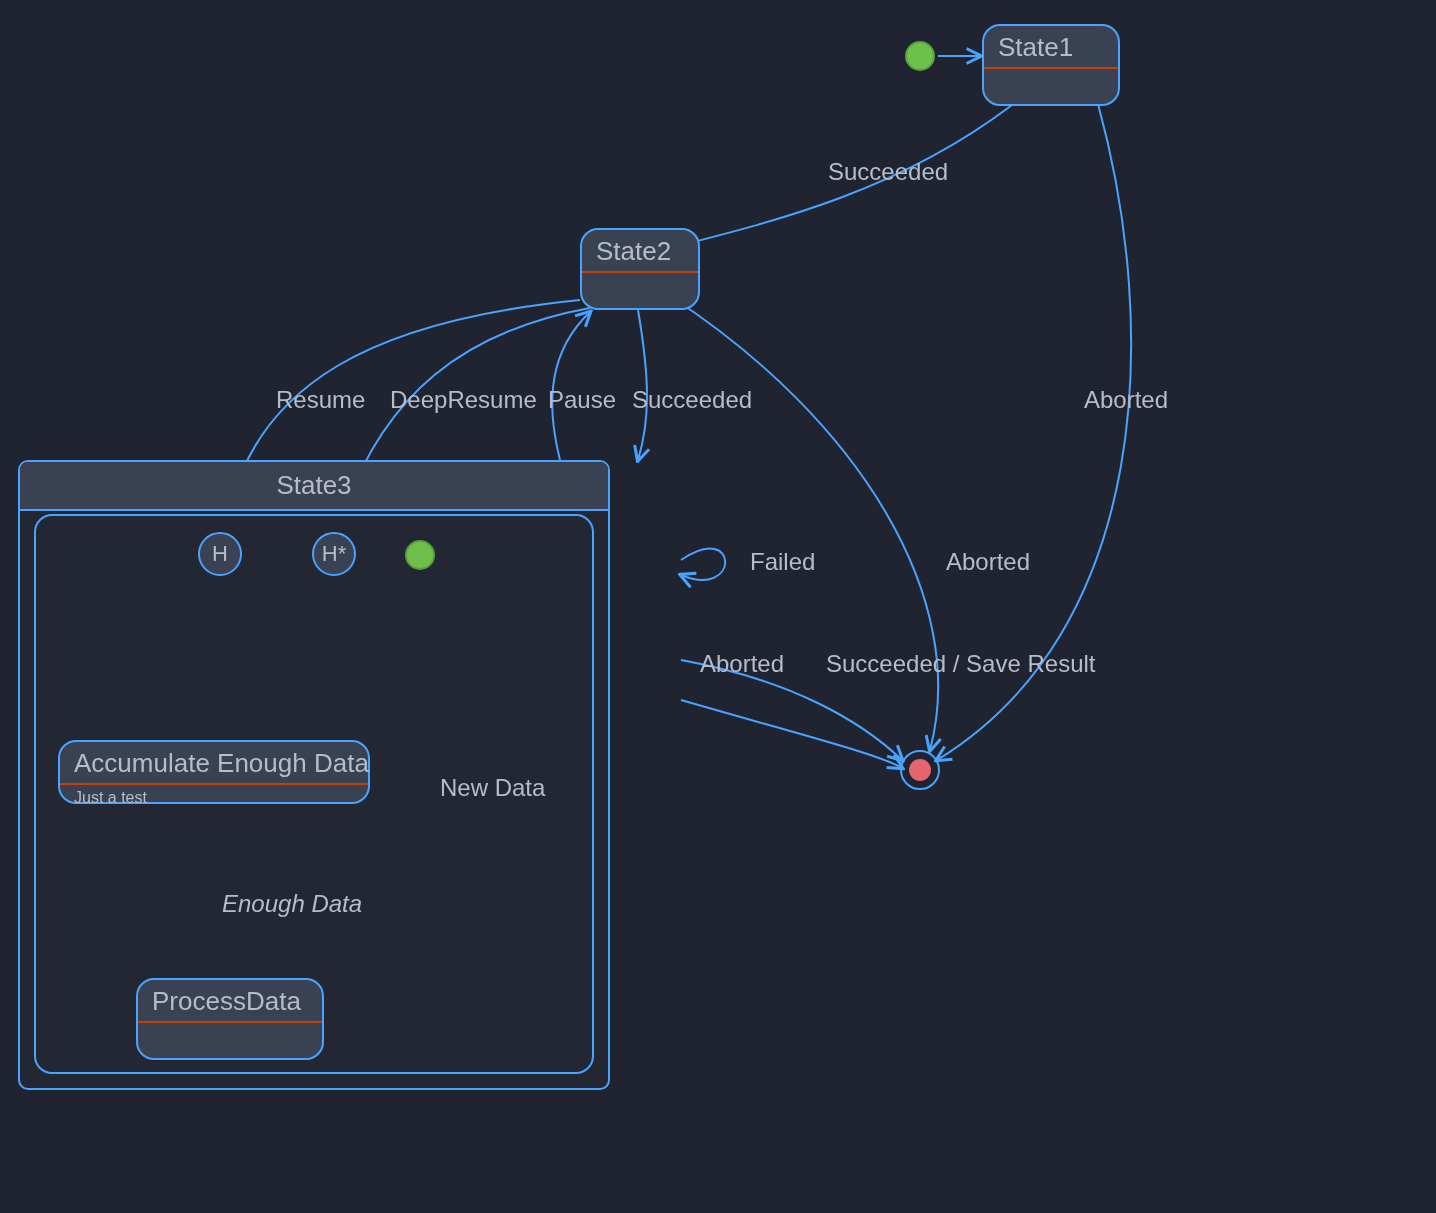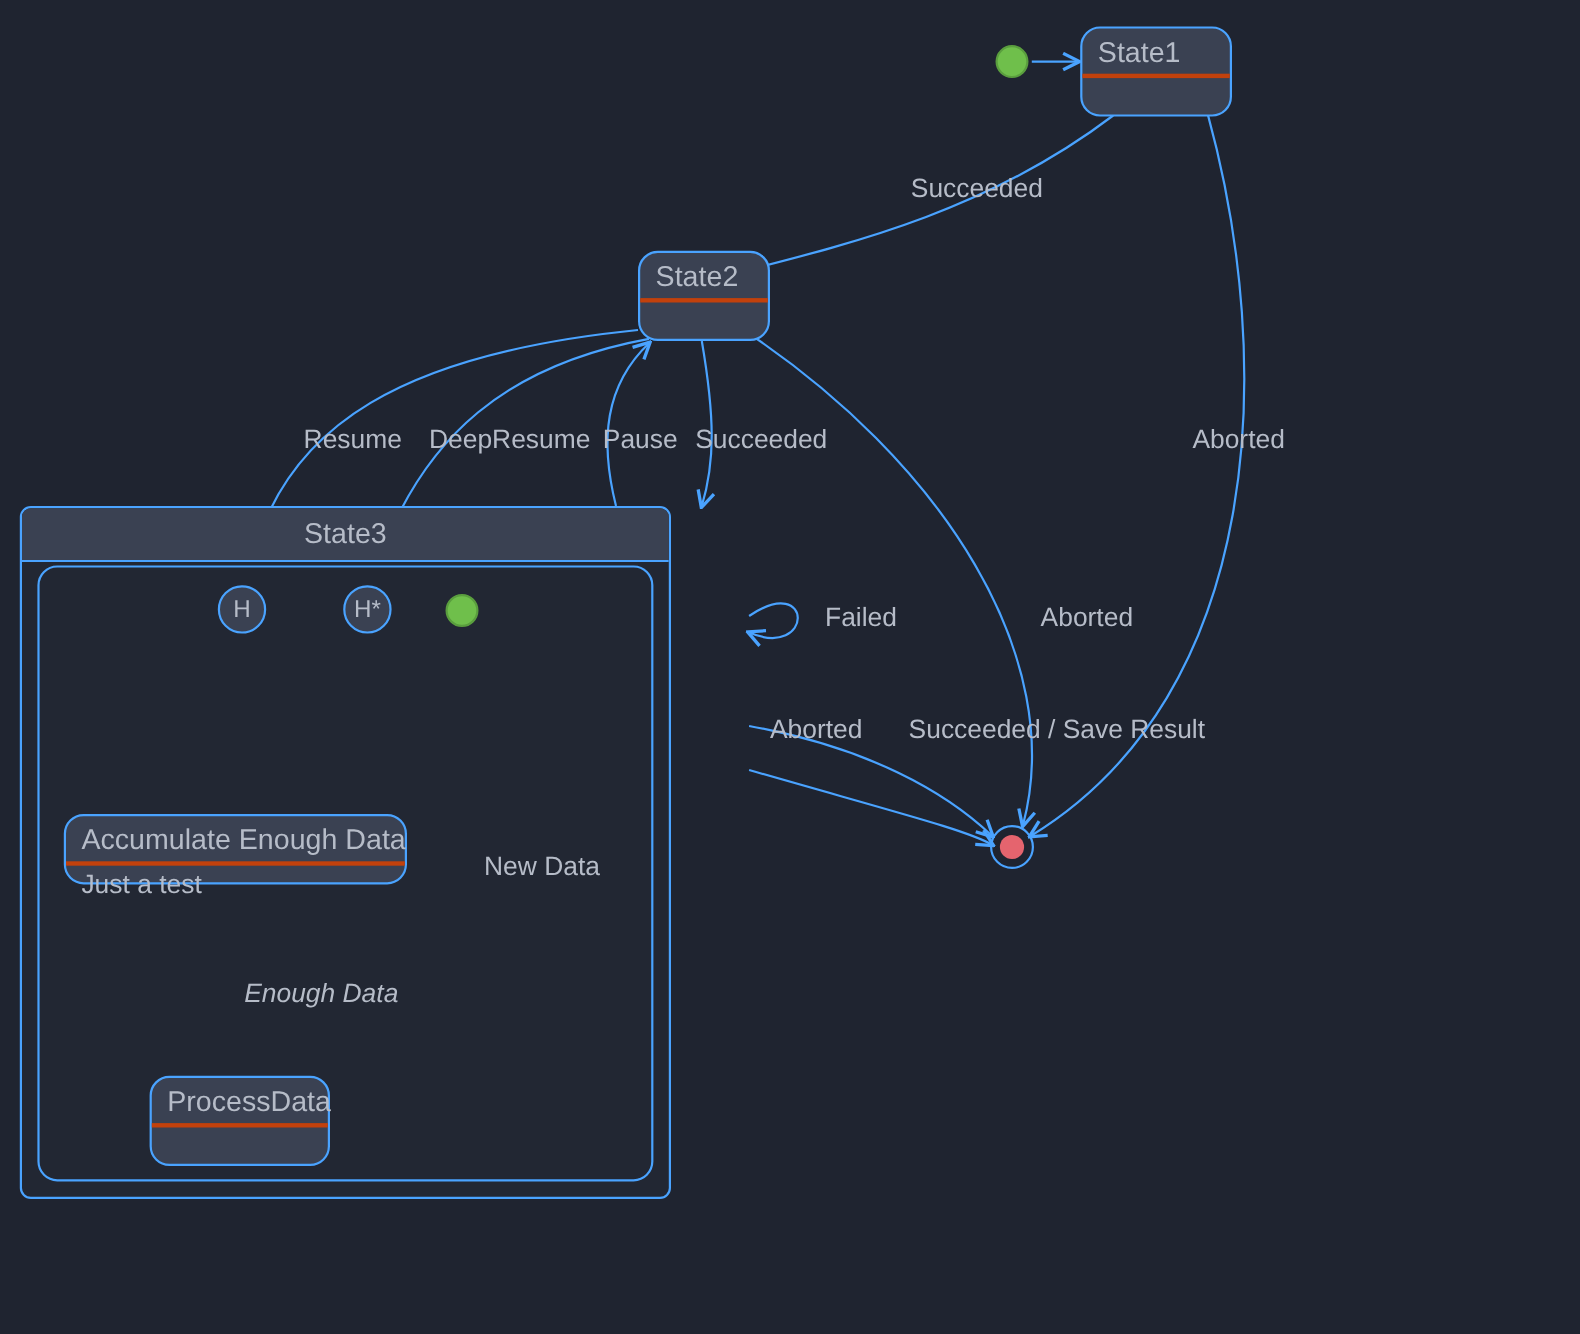--- a/index.html
+++ b/index.html
@@ -29,26 +29,26 @@
     border: 2px solid #4aa3ff;
     border-radius: 18px;
     background: #3a4152;
     box-sizing: border-box;
     overflow: visible;
   }
   .state .title {
     color: #b6bcc8;
     font-size: 26px;
     padding: 6px 14px 4px 14px;
-    border-bottom: 4px solid #c2410c;
+    border-bottom: 2px solid #c2410c;
     white-space: nowrap;
   }
   .state .sub {
     color: #b6bcc8;
-    font-size: 24px;
+    font-size: 16px;
     padding: 4px 14px 6px 14px;
   }
   
   .composite {
     position: absolute;
     border: 2px solid #4aa3ff;
     border-radius: 10px;
     background: #222733;
     box-sizing: border-box;
   }
@@ -173,21 +173,21 @@
 
   <div class="disk history" style="left:312px; top:532px;">H*</div>
 
   <div class="disk initial" style="left:405px; top:540px;"></div>
 
   <div class="state" style="left:58px; top:740px; width:312px; height:64px;">
     <div class="title">Accumulate Enough Data</div>
     <div class="sub">Just a test</div>
   </div>
 
-  <div class="state" style="left:136px; top:978px; width:164px; height:82px;">
+  <div class="state" style="left:136px; top:978px; width:188px; height:82px;">
     <div class="title">ProcessData</div>
   </div>
 
   <div class="final" style="left:900px; top:750px;">
     <div class="inner"></div>
   </div>
 
   <div class="edge-label" style="left:828px; top:158px;">Succeeded</div>
 
   <div class="edge-label" style="left:1084px; top:386px;">Aborted</div>

